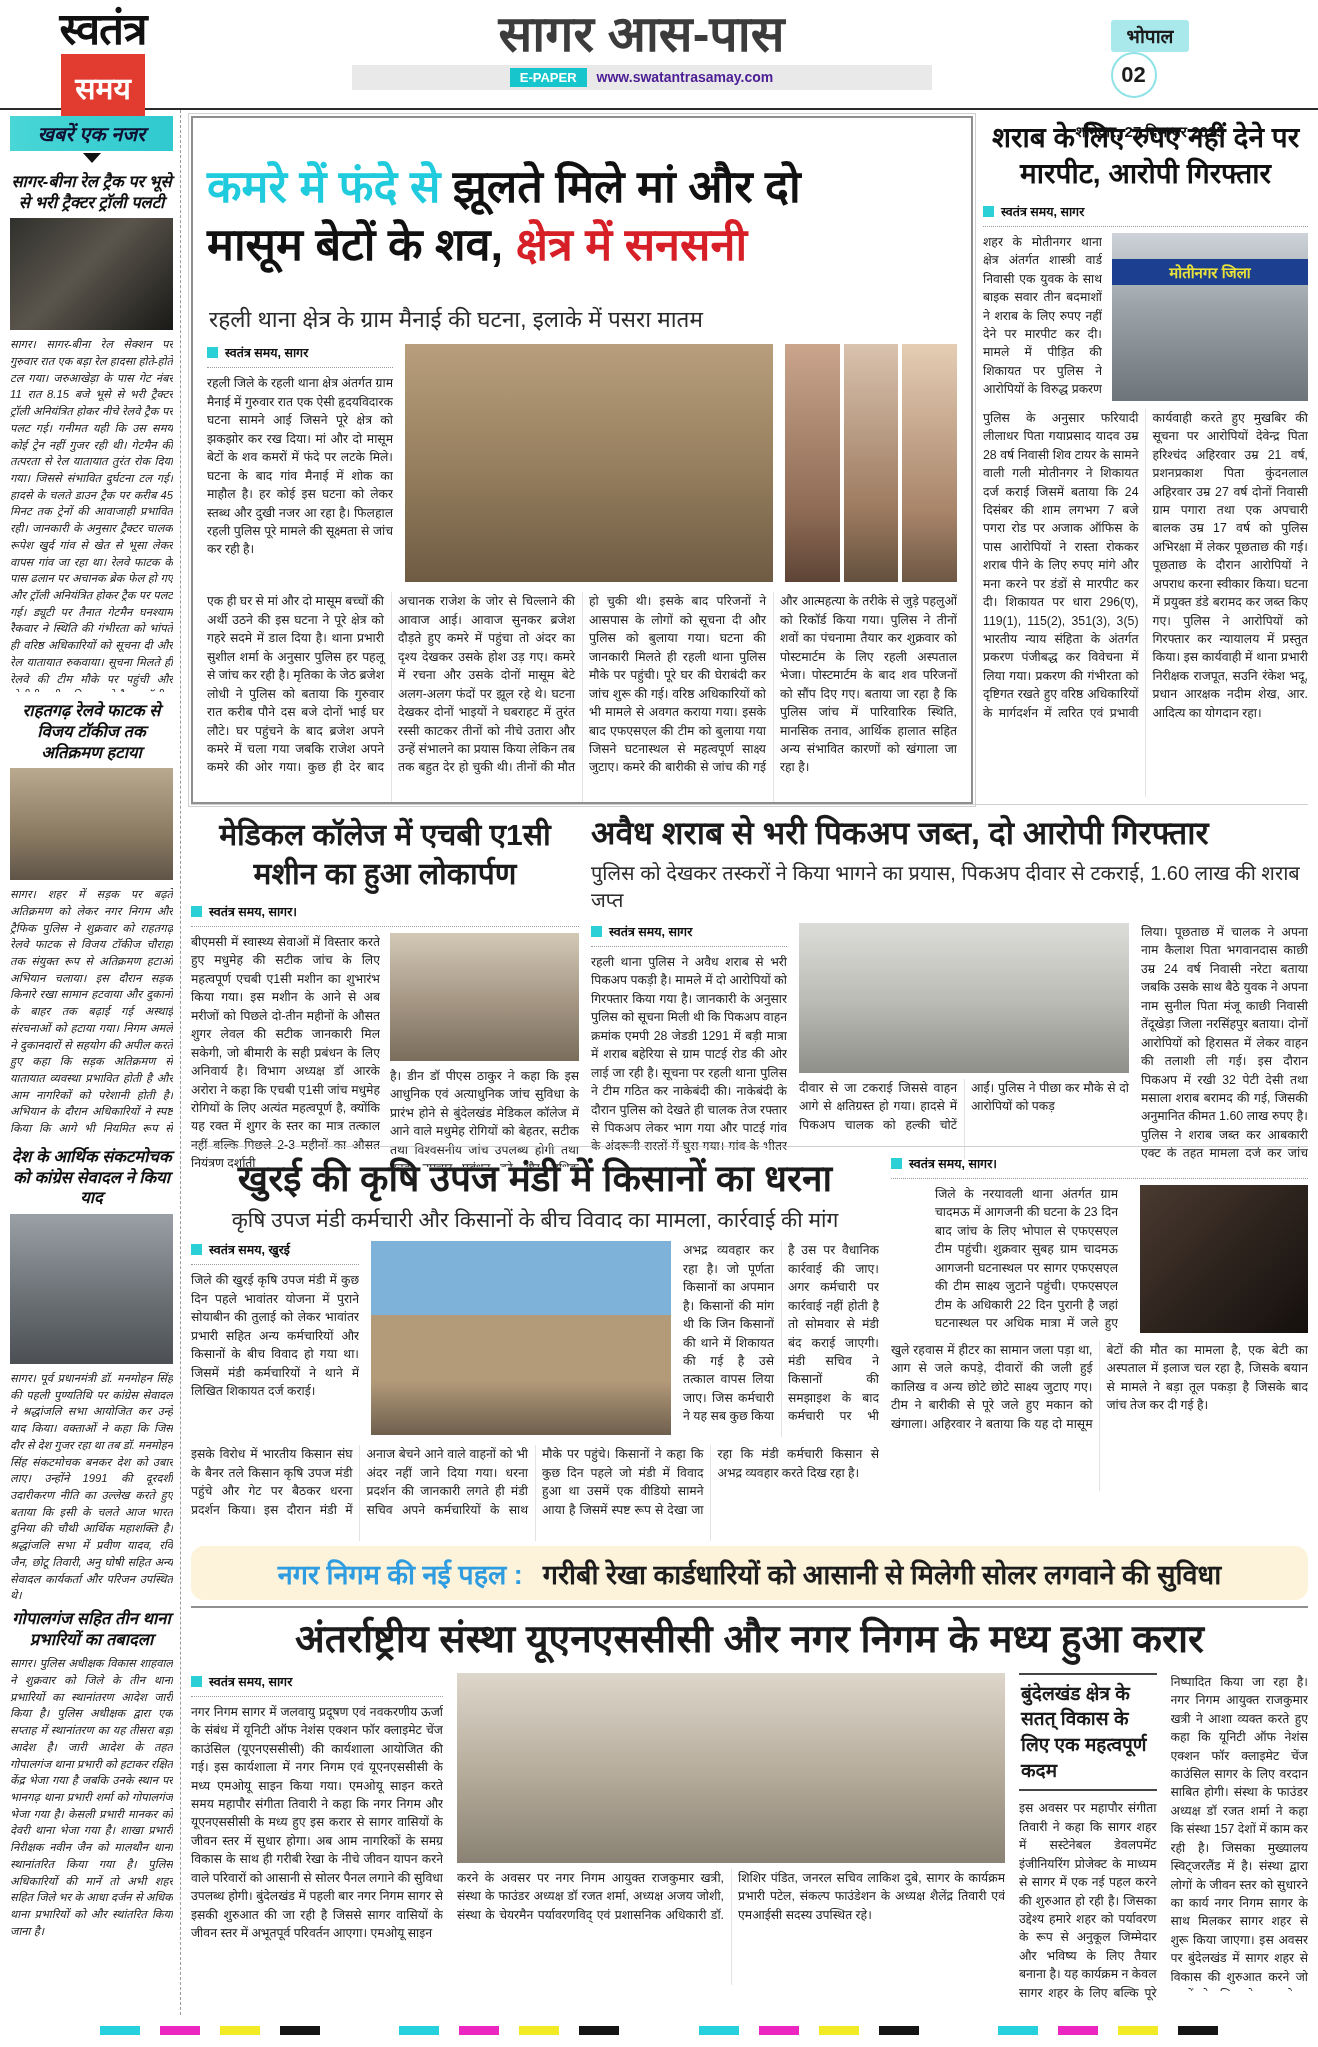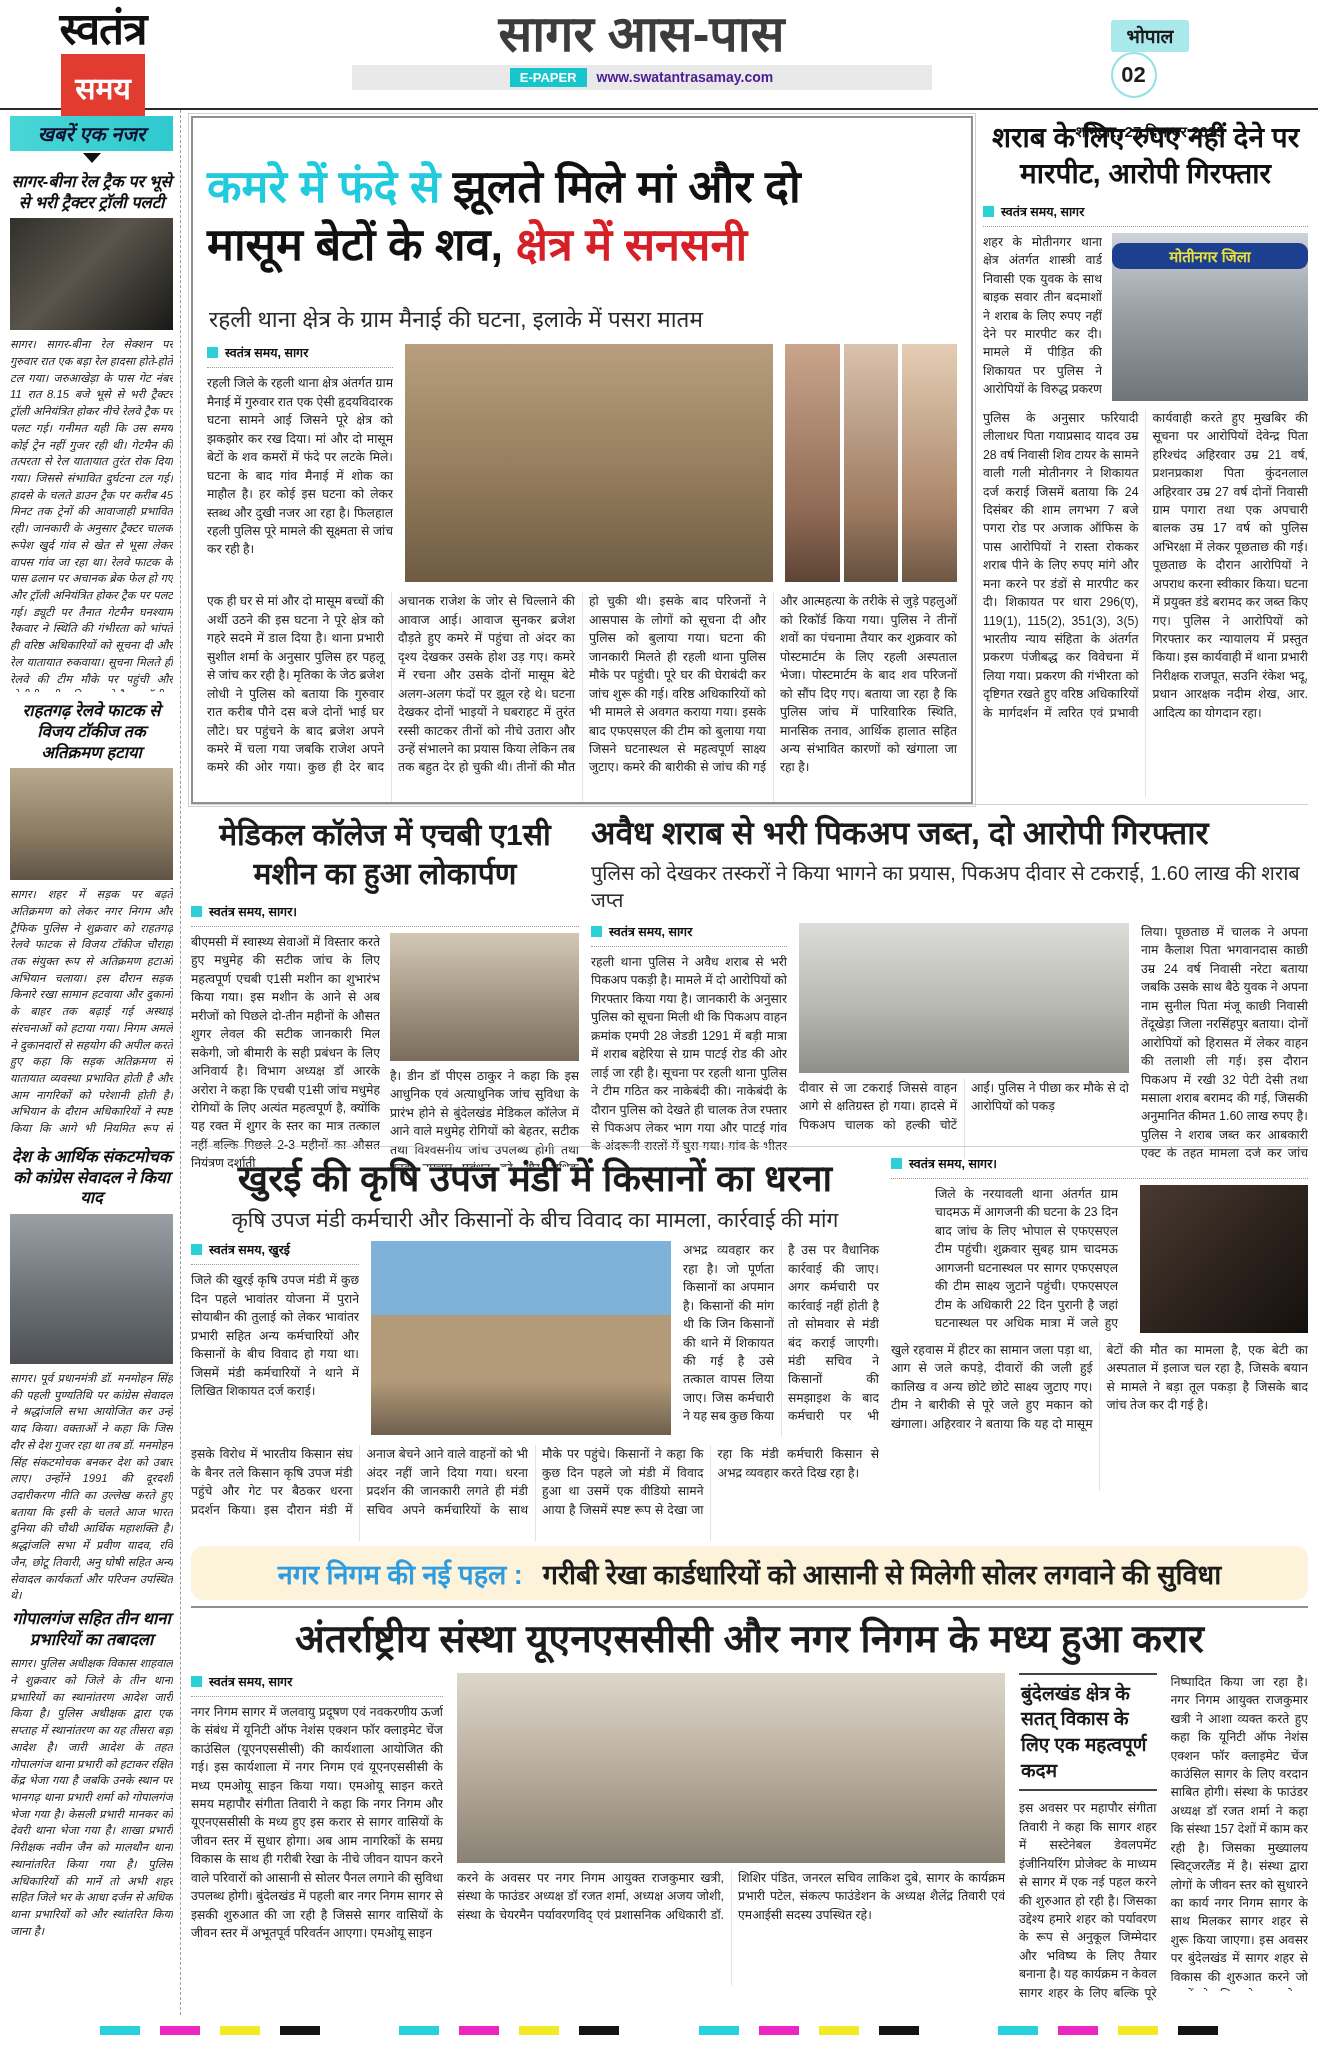--- a/index.html
+++ b/index.html
@@ -40,21 +40,21 @@
   .ph{background:#bbb;position:relative;overflow:hidden;}
   
   .ph-night{background:linear-gradient(135deg,#30302c,#5a554c 45%,#191917);}
   .ph-crowd{background:linear-gradient(180deg,#b9a98f,#8a7a62 60%,#5f5448);}
   .ph-memorial{background:linear-gradient(180deg,#9aa0a6,#6c7176 55%,#4c5054);}
   .ph-room{background:linear-gradient(180deg,#b89e7d,#97805f 50%,#6e5b43);}
   .ph-portrait1{background:linear-gradient(180deg,#caa58c,#8f6b55 70%,#5d4436);}
   .ph-portrait2{background:linear-gradient(180deg,#d9c2ae,#9c7a5f 70%,#63503e);}
   .ph-portrait3{background:linear-gradient(180deg,#e4cdb4,#a9856a 70%,#6d5744);}
   .ph-station{background:linear-gradient(180deg,#cdd3d8,#9aa2a8 45%,#6d747a);}
-  .ph-sign{position:absolute;top:10px;left:0;right:0;background:#1d3f8f;color:#e8e13a;font-weight:bold;font-size:15px;text-align:center;padding:3px 0;border-radius:9px;}
+  .ph-sign{position:absolute;top:26px;left:0;right:0;background:#1d3f8f;color:#e8e13a;font-weight:bold;font-size:15px;text-align:center;padding:3px 0;}
   .ph-machine{background:linear-gradient(180deg,#d3c8b6,#a39582 55%,#7a6d5c);}
   .ph-pickup{background:linear-gradient(180deg,#dcdcd8,#b9b9b4 55%,#8f8f8a);}
   .ph-dharna{background:linear-gradient(180deg,#7fb2d9 0 38%,#b39a79 38% 72%,#6e5f4e);}
   .ph-burnt{background:linear-gradient(135deg,#4a3a30,#2e241e 50%,#15100d);}
   .ph-mou{background:linear-gradient(180deg,#ddd6ca,#b4aa9a 55%,#8a8274);}
   
   .row1{display:grid;grid-template-columns:782px 1fr;gap:10px;height:688px;}
   .main-story{border:2px solid #8f8f8f;outline:1px solid #cfcfcf;outline-offset:2px;padding:10px 14px;box-sizing:border-box;overflow:hidden;}
   .ms-headline{font-size:45px;font-weight:bold;line-height:1.28;color:#111;}
   .hl-cyan{color:#1fcbdc;}

